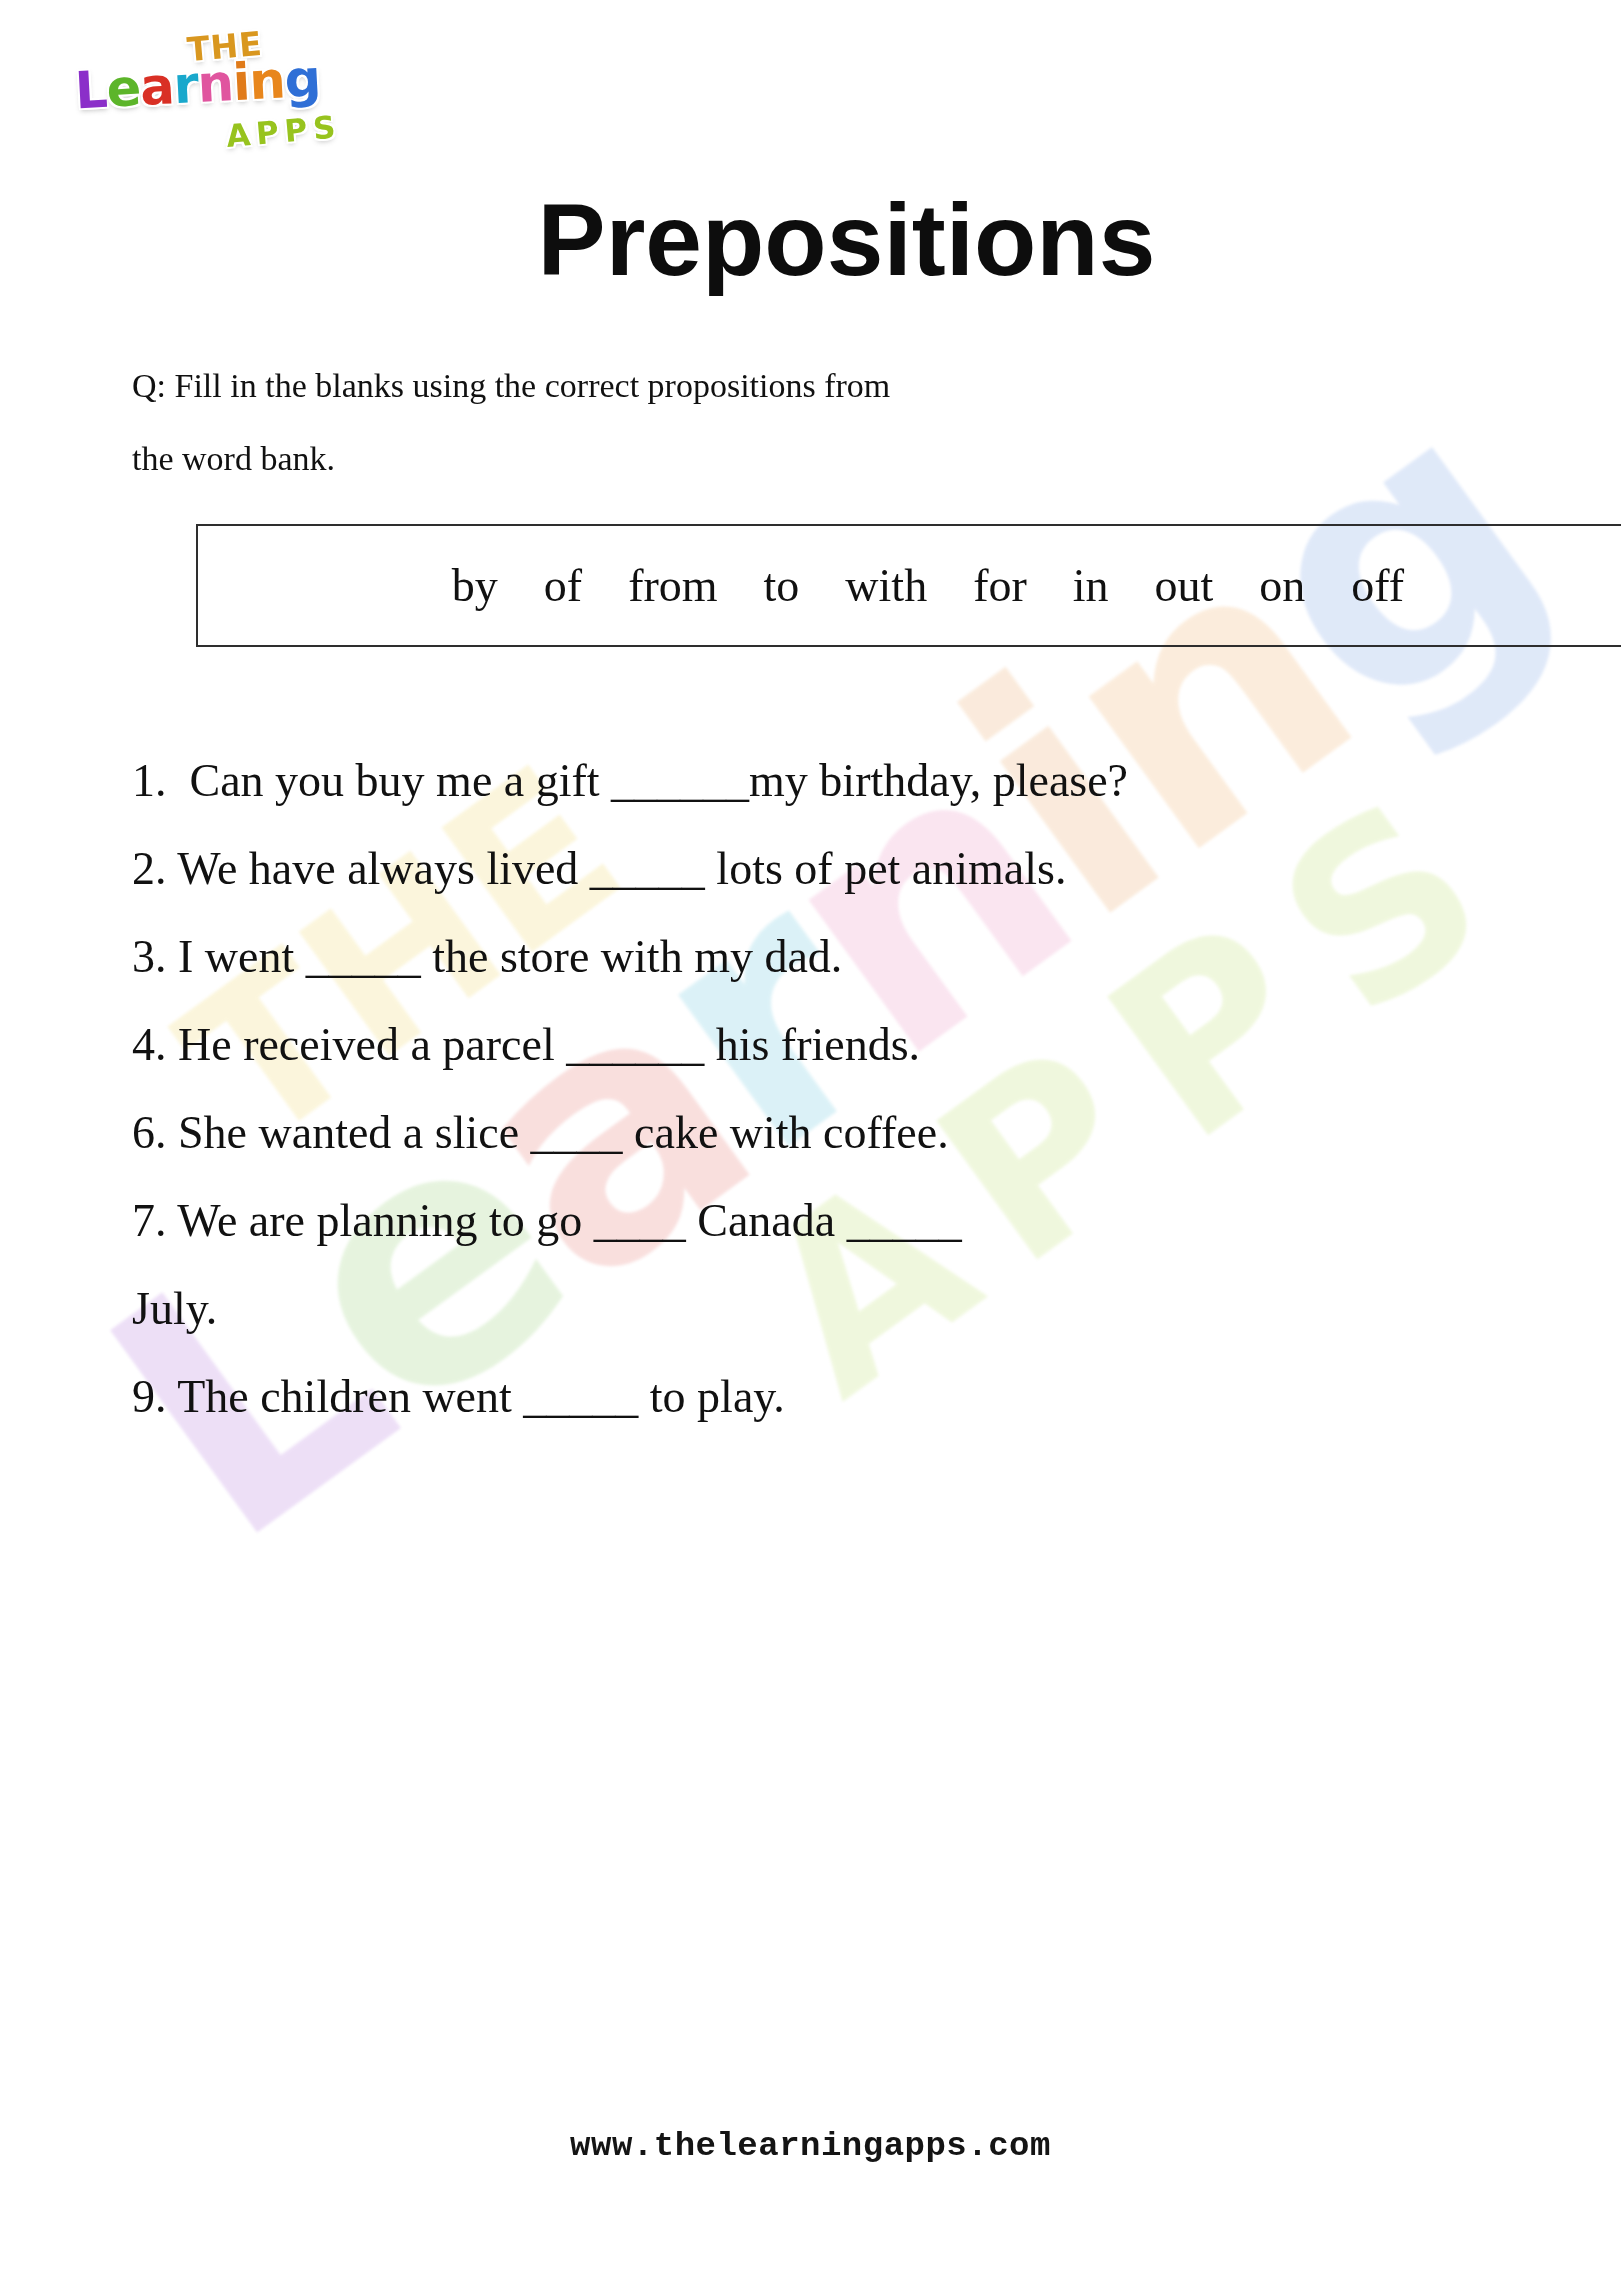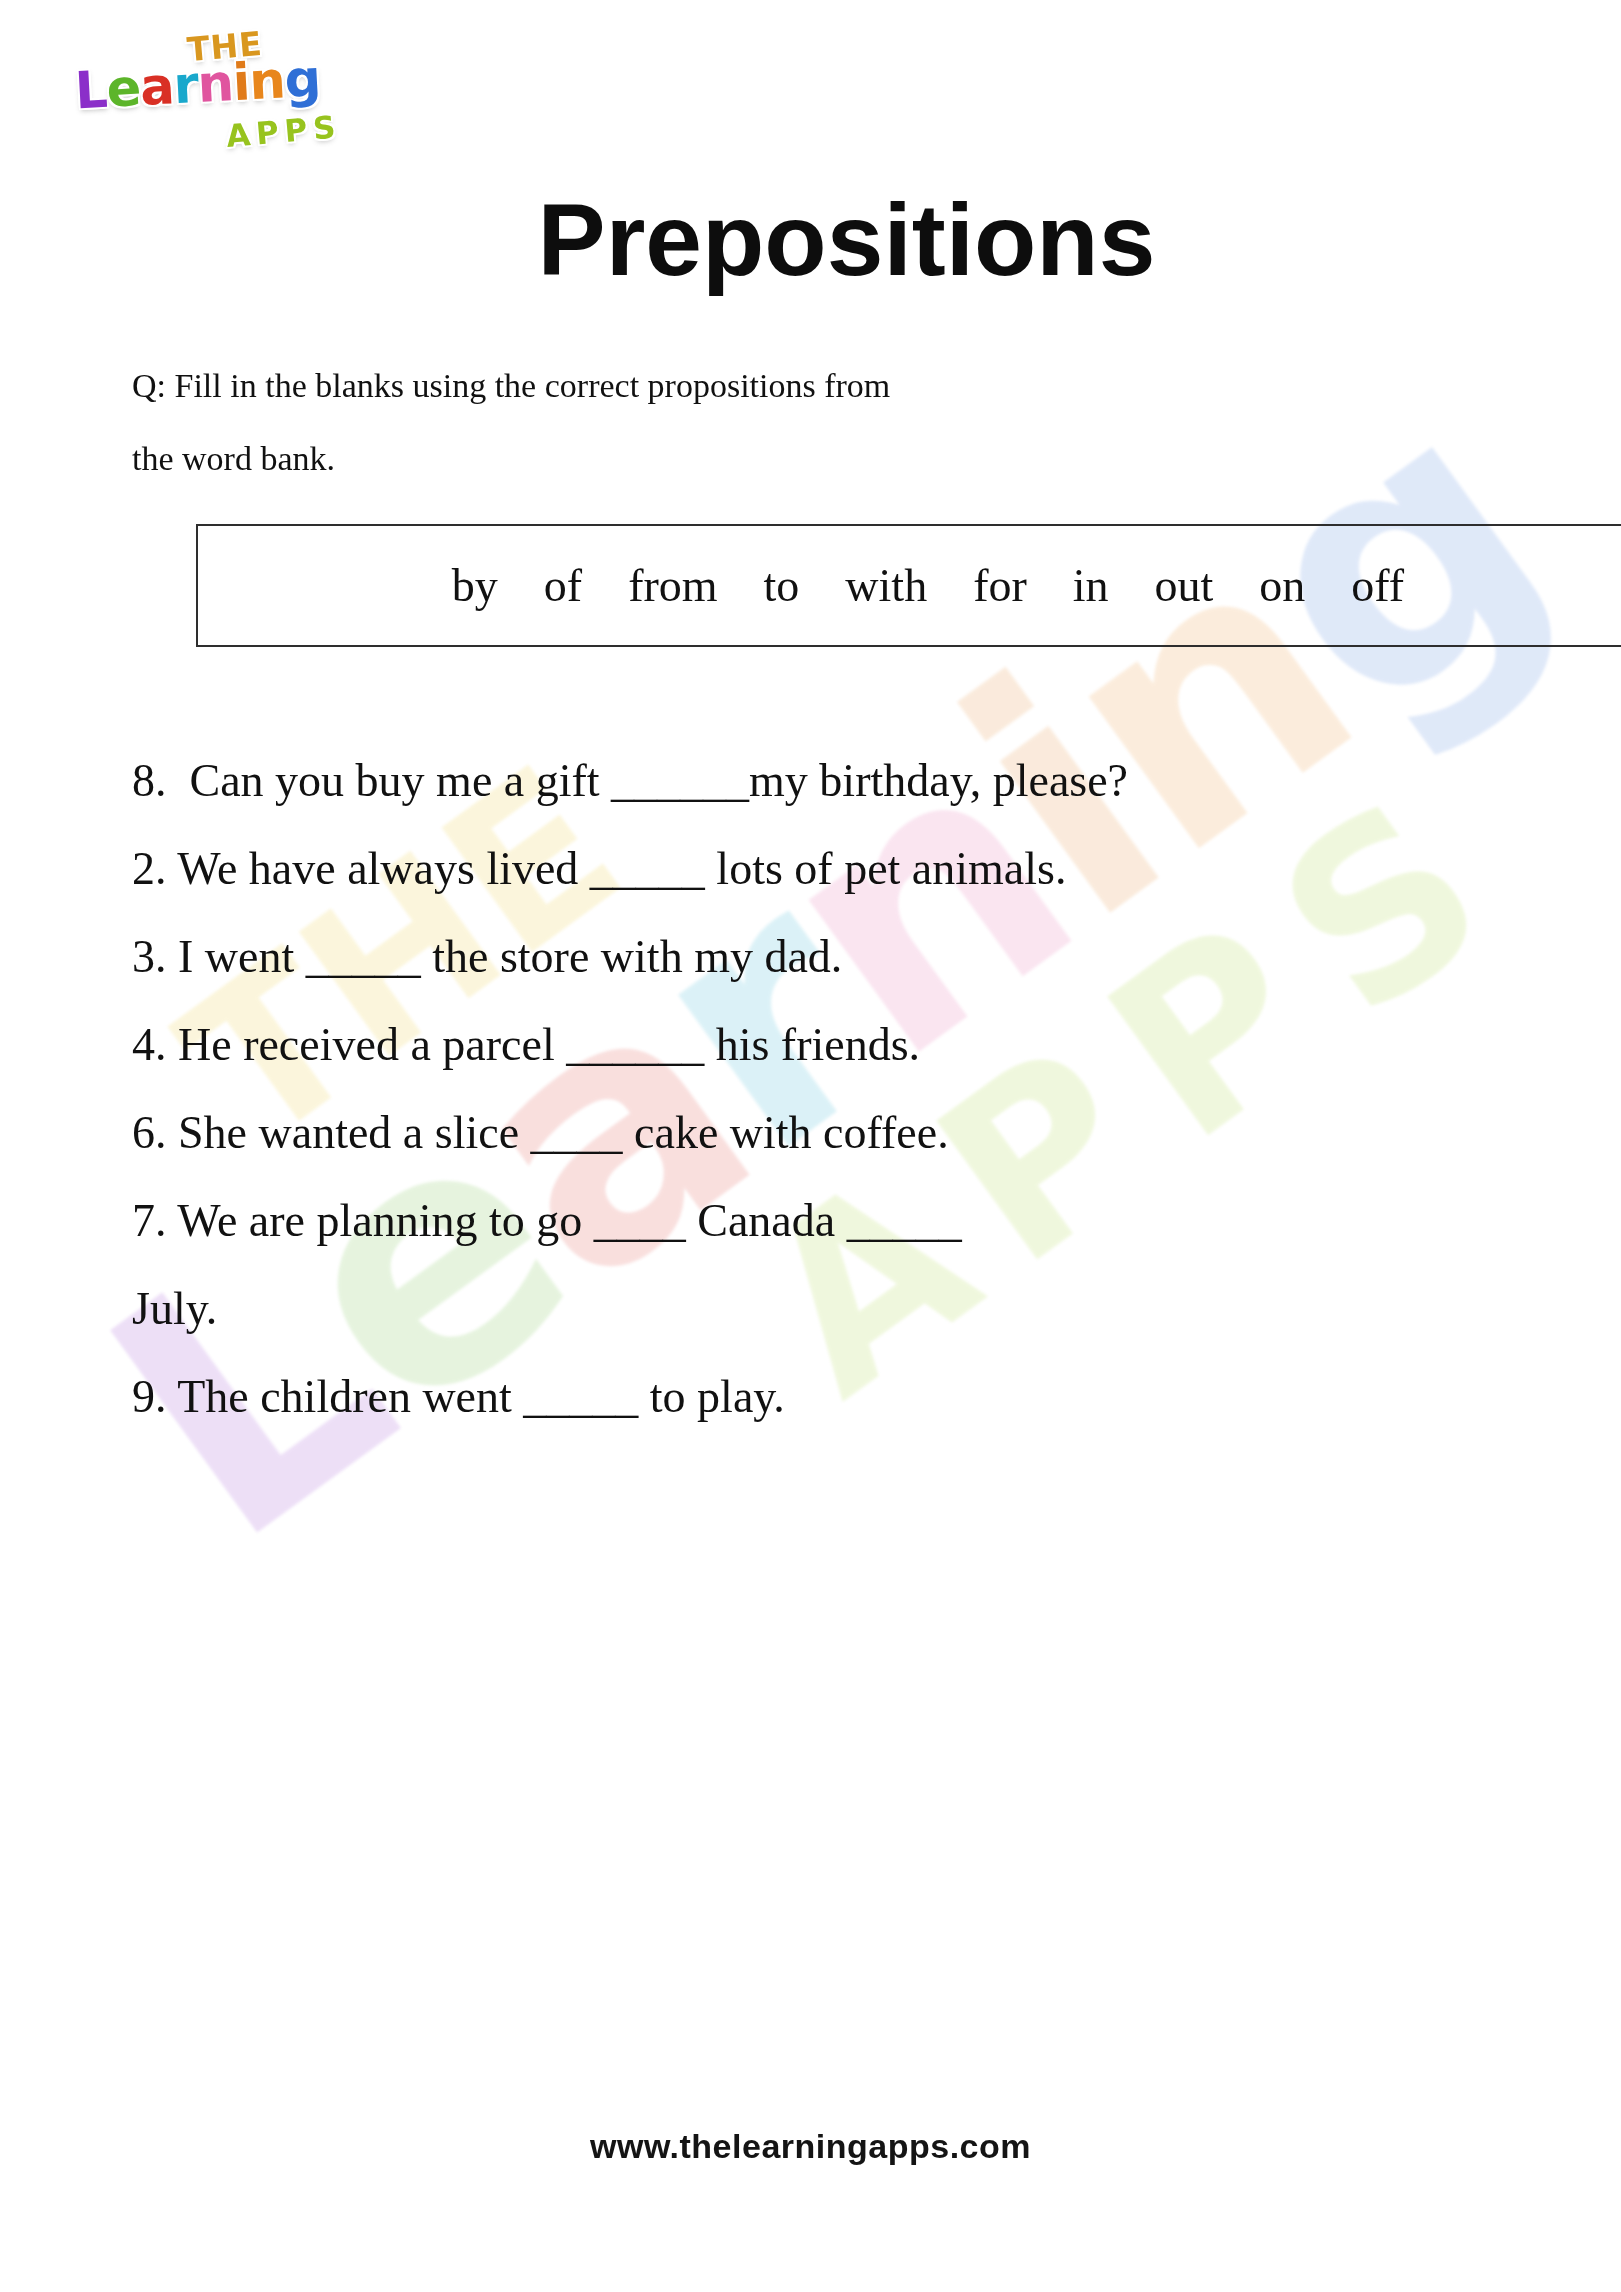--- a/index.html
+++ b/index.html
@@ -54,21 +54,21 @@
     font-size:46px;
   }
   .word-bank span { display:inline-block; }
   .items {
     position:absolute; left:132px; top:737px; width:1446px; z-index:2;
     font-size:46px; line-height:88px;
   }
   .items p { margin:0; white-space:pre-wrap; }
   .footer {
     position:absolute; left:0; top:2127px; width:100%; text-align:center; z-index:2;
-    font-family:Liberation Sans, sans-serif; font-weight:bold;
+    font-family:Liberation Mono, monospace; font-weight:bold;
     font-size:34px; color:#141414; letter-spacing:0.5px;
   }
 </style>
 </head>
 <body>
 
 <div class="page">
 
   <div class="watermark">
     <div class="wm-the">THE</div>
@@ -94,21 +94,21 @@
     <span>to</span>
     <span>with</span>
     <span>for</span>
     <span>in</span>
     <span>out</span>
     <span>on</span>
     <span>off</span>
   </div>
 
   <div class="items">
-    <p>8.  Can you buy me a gift ______my birthday, please?</p>
+    <p>1.  Can you buy me a gift ______my birthday, please?</p>
     <p>2. We have always lived _____ lots of pet animals.</p>
     <p>3. I went _____ the store with my dad.</p>
     <p>4. He received a parcel ______ his friends.</p>
     <p>6. She wanted a slice ____ cake with coffee.</p>
     <p>7. We are planning to go ____ Canada _____
 July.</p>
     <p>9. The children went _____ to play.</p>
   </div>
 
   <div class="footer">www.thelearningapps.com</div>

